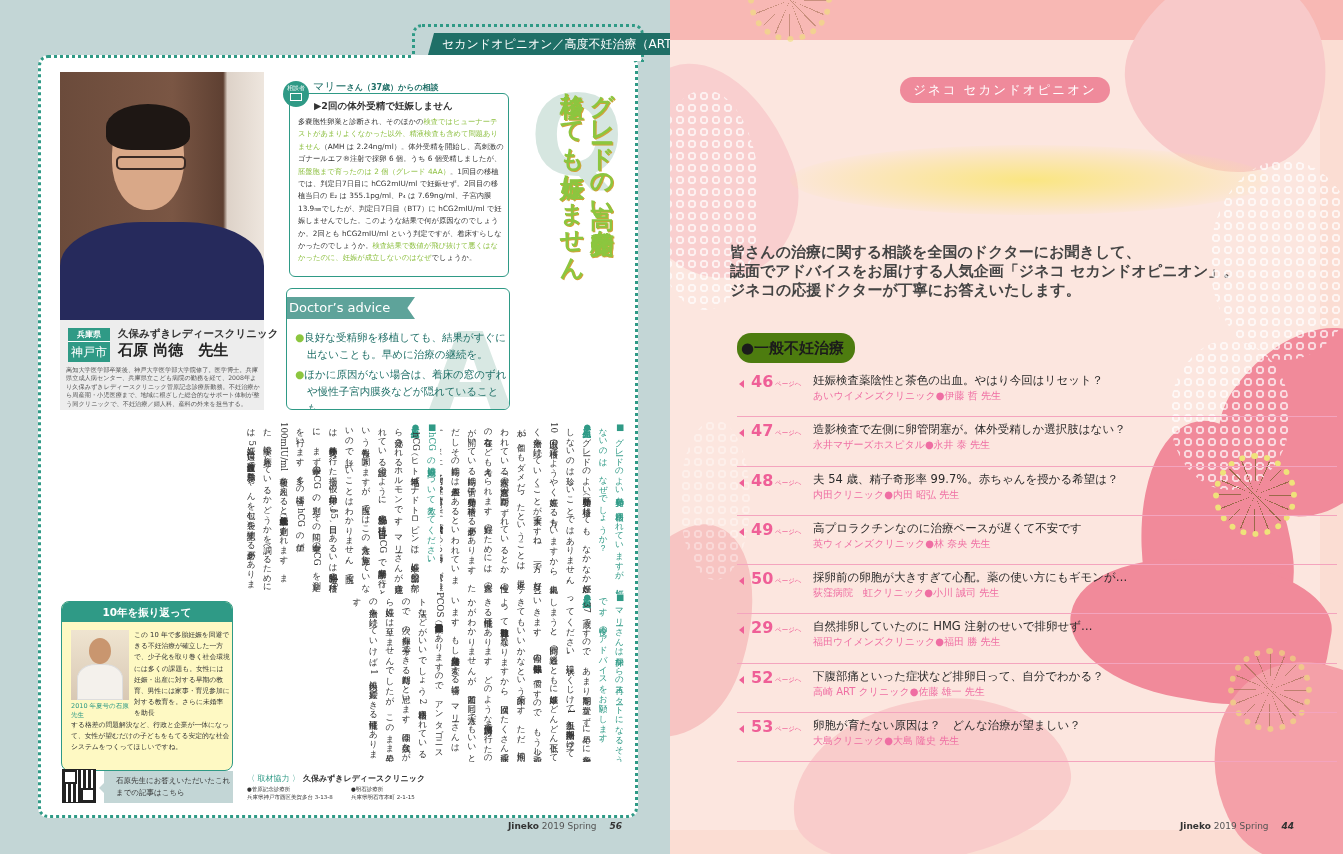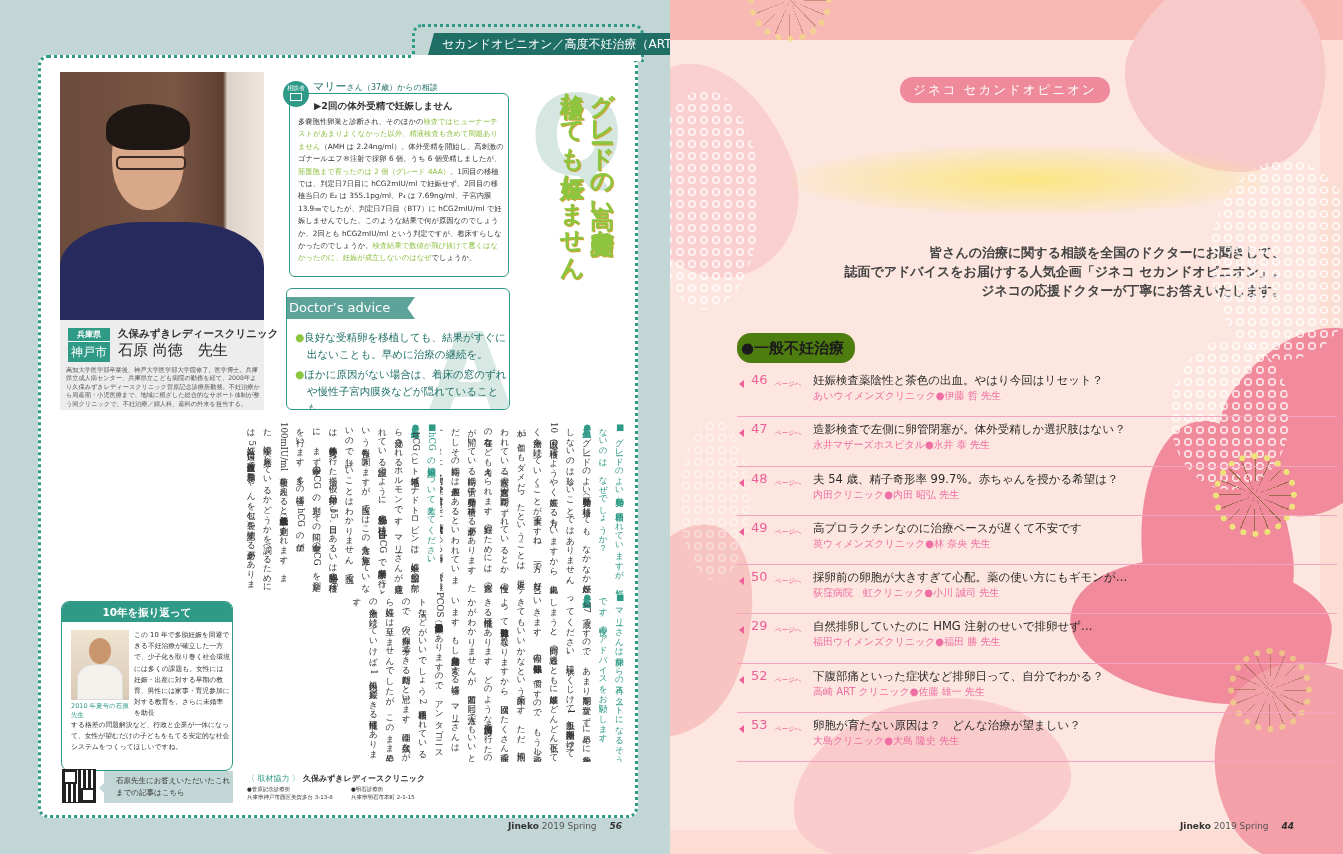--- a/index.html
+++ b/index.html
@@ -39,31 +39,31 @@
     .doctor-caption {
       position: absolute; left: 60px; top: 320px; width: 204px; height: 90px;
       background: rgba(235,235,235,0.92);
     }
     .pref-badge {
       position: absolute; left: 8px; top: 8px; width: 42px; height: 34px; background: #2f9a86; color: #fff; text-align: center;
     }
     .pref-badge .pref { display: block; font-size: 8px; line-height: 13px; border-bottom: 1px solid #fff; font-weight: bold; }
     .pref-badge .city { display: block; font-size: 12px; line-height: 20px; }
     .clinic-name { position: absolute; left: 58px; top: 7px; font-size: 10.5px; font-weight: bold; color: #333; white-space: nowrap; }
-    .doctor-name { position: absolute; left: 58px; top: 21px; font-size: 15px; font-weight: normal; color: #222; white-space: nowrap; }
+    .doctor-name { position: absolute; left: 58px; top: 21px; font-size: 15px; font-weight: bold; color: #222; white-space: nowrap; }
     .doctor-bio { position: absolute; left: 6px; top: 46px; width: 194px; font-size: 6.2px; line-height: 8.4px; color: #555; }
 
     
     .consult-icon {
       position: absolute; left: 283px; top: 81px; width: 26px; height: 26px; border-radius: 50%;
       background: #2f9a86; color: #fff; font-size: 6px; text-align: center; line-height: 9px; padding-top: 2px;
     }
     .consult-icon .env { display: block; width: 12px; height: 8px; border: 1.5px solid #fff; margin: 1px auto 0; position: relative; }
     .consult-from { position: absolute; left: 313px; top: 79px; font-size: 11px; color: #1f6f67; white-space: nowrap; }
-    .consult-from .small { font-size: 8px; }
+    .consult-from .small { font-size: 8px; font-weight: bold; }
     .consult-box {
       position: absolute; left: 289px; top: 93px; width: 220px; height: 184px;
       border: 1.5px solid #2f9a86; border-radius: 6px; background: #fff;
     }
     .consult-title { position: absolute; left: 24px; top: 6px; font-size: 9.5px; font-weight: bold; color: #333; white-space: nowrap; }
     .consult-body { position: absolute; left: 8px; top: 22px; width: 206px; font-size: 7.3px; line-height: 12.4px; color: #333; }
     .consult-body .hl { color: #8cbf3f; }
 
     
     .q-letter { position: absolute; left: 530px; top: 82px; font-size: 110px; font-weight: bold; color: #d6e6e0; line-height: 1; }
@@ -96,21 +96,21 @@
     }
     .answer-col .qa-q { color: #2f9a86; }
     .answer-col .qa-a { color: #2f9a86; font-weight: bold; }
     .col-right { left: 440px; top: 422px; width: 188px; height: 172px; }
     .col-mid { left: 240px; top: 422px; width: 200px; height: 172px; }
     .col-lower { left: 240px; top: 592px; width: 388px; height: 170px; }
 
     
     .retro-box {
       position: absolute; left: 61px; top: 601px; width: 172px; height: 170px;
-      border: 1.5px solid #2f9a86; border-radius: 8px; overflow: hidden; background: #ffffff;
+      border: 1.5px solid #2f9a86; border-radius: 8px; overflow: hidden; background: #fef9c3;
     }
     .retro-title { height: 20px; background: #2f9a86; color: #fff; font-weight: bold; font-size: 10.5px; text-align: center; line-height: 20px; }
     .retro-photo {
       position: absolute; left: 9px; top: 28px; width: 58px; height: 70px;
       background: linear-gradient(180deg, #efe4d0, #d8c8b4);
     }
     .retro-photo .head { position: absolute; left: 18px; top: 8px; width: 22px; height: 26px; background: #c9966f; border-radius: 50%; }
     .retro-photo .shirt { position: absolute; left: 6px; top: 34px; width: 46px; height: 36px; background: #f4f1ec; border-radius: 40% 40% 0 0; border: 1px solid #ddd; }
     .retro-photo-cap { position: absolute; left: 9px; top: 100px; font-size: 6.5px; line-height: 9px; color: #2f9a86; width: 60px; }
     .retro-text { position: absolute; left: 72px; top: 28px; width: 96px; font-size: 6.8px; line-height: 11.2px; color: #333; }
@@ -188,32 +188,32 @@
 
     .series-pill {
       position: absolute; left: 230px; top: 77px; width: 210px; height: 26px; background: #ef8a9b; border-radius: 13px;
       color: #fff; font-size: 12.5px; text-align: center; line-height: 26px; letter-spacing: 2px;
     }
     .main-title {
       position: absolute; left: 40px; top: 115px; width: 600px; text-align: center;
       font-family: "DejaVu Serif", serif; font-weight: bold; color: #1b1b1b; font-size: 38px; line-height: 50px;
     }
     .lead {
-      position: absolute; left: 45px; top: 243px; width: 570px; text-align: right;
-      font-family: "DejaVu Serif", serif; font-weight: bold; color: #444; font-size: 13px; line-height: 19px;
+      position: absolute; left: 60px; top: 243px; width: 570px; text-align: left;
+      font-family: "DejaVu Serif", serif; font-weight: bold; color: #444; font-size: 15px; line-height: 19px;
     }
 
     .category-pill {
       position: absolute; left: 67px; top: 333px; width: 118px; height: 30px; background: #4d7c0f; border-radius: 14px;
       font-family: "DejaVu Serif", serif; font-weight: bold; font-size: 15px; line-height: 30px; padding-left: 4px; color: #1b1b1b;
     }
     .toc { position: absolute; left: 67px; top: 368px; width: 600px; list-style: none; }
     .toc-item { position: relative; height: 49.3px; border-bottom: 1.5px solid #f4a4be; }
     .toc-item .arrow { position: absolute; left: 2px; top: 12px; width: 0; height: 0; border: 4px solid transparent; border-right: 5px solid #ef5f97; border-left: none; }
-    .toc-item .page { position: absolute; left: 14px; top: 4px; font-size: 13px; font-weight: normal; color: #ef5f97; }
+    .toc-item .page { position: absolute; left: 14px; top: 4px; font-size: 16px; font-weight: bold; color: #ef5f97; }
     .toc-item .page-suffix { position: absolute; left: 38px; top: 12px; font-size: 6.5px; color: #ef5f97; }
     .toc-item .title { position: absolute; left: 76px; top: 5px; font-size: 11.5px; color: #2a2a2a; white-space: nowrap; }
     .toc-item .doctor { position: absolute; left: 76px; top: 21px; font-size: 10px; color: #ef6ea3; white-space: nowrap; }
   </style>
 </head>
 <body>
 
 <div class="left-page">
   <div class="section-tab"></div>
   <div class="left-card"></div>

